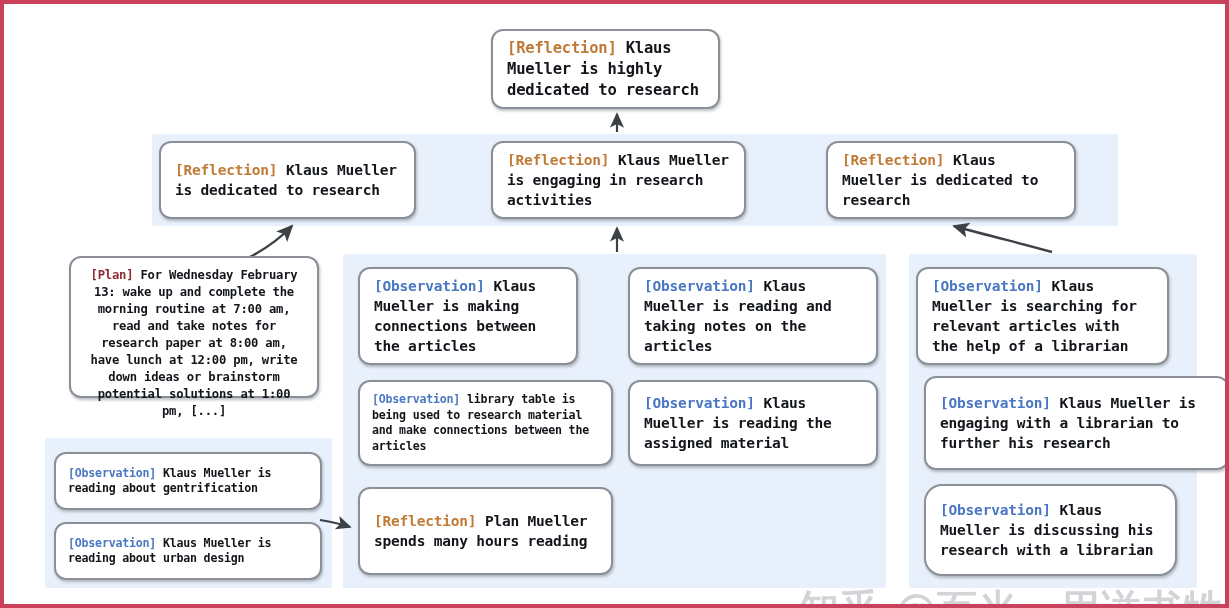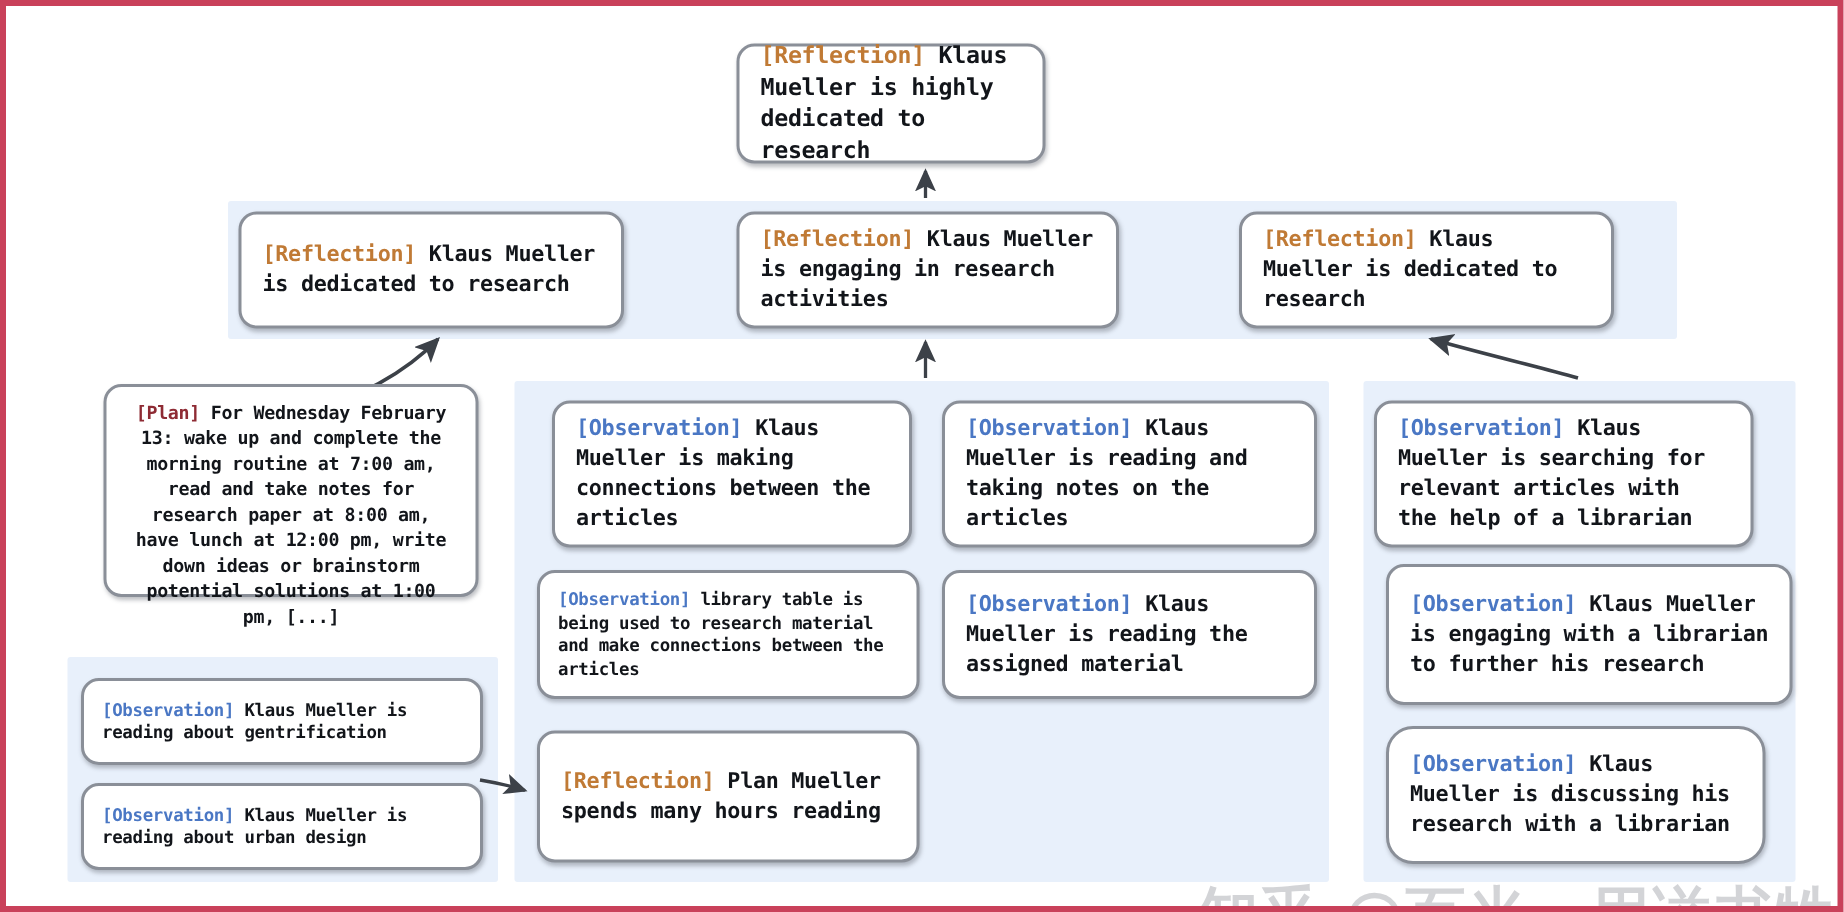--- a/index.html
+++ b/index.html
@@ -94,21 +94,21 @@
 
       <path d="M613,248 L613,224" stroke="#3c4148" stroke-width="2.2" fill="none" marker-end="url(#ah)"></path>
 
       <path d="M208,268 C232,262 265,246 288,222" stroke="#3c4148" stroke-width="2.4" fill="none" marker-end="url(#ah)"></path>
 
       <path d="M1048,248 C1020,240 985,232 950,222" stroke="#3c4148" stroke-width="2.4" fill="none" marker-end="url(#ah)"></path>
 
       <path d="M316,516 C328,518 337,520 346,523" stroke="#3c4148" stroke-width="2.2" fill="none" marker-end="url(#ah)"></path>
     </svg>
 
-    <div class="node fs15" style="left:487px; top:25px; width:206px; height:80px;">
+    <div class="node fs15" style="left:487px; top:25px; width:229px; height:80px;">
       <span class="txt"><span class="tag-reflection">[Reflection]</span><span> Klaus Mueller is highly dedicated to research</span></span>
     </div>
 
     <div class="node fs14" style="left:155px; top:137px; width:257px; height:78px;">
       <span class="txt"><span class="tag-reflection">[Reflection]</span><span> Klaus Mueller is dedicated to research</span></span>
     </div>
 
     <div class="node fs14" style="left:487px; top:137px; width:255px; height:78px;">
       <span class="txt"><span class="tag-reflection">[Reflection]</span><span> Klaus Mueller is engaging in research activities</span></span>
     </div>
@@ -122,21 +122,21 @@
     </div>
 
     <div class="node fs11" style="left:50px; top:448px; width:268px; height:58px;">
       <span class="txt"><span class="tag-observation">[Observation]</span><span> Klaus Mueller is reading about gentrification</span></span>
     </div>
 
     <div class="node fs11" style="left:50px; top:518px; width:268px; height:58px;">
       <span class="txt"><span class="tag-observation">[Observation]</span><span> Klaus Mueller is reading about urban design</span></span>
     </div>
 
-    <div class="node fs14" style="left:364px; top:263px; width:240px; height:98px;">
+    <div class="node fs14" style="left:354px; top:263px; width:220px; height:98px;">
       <span class="txt"><span class="tag-observation">[Observation]</span><span> Klaus Mueller is making connections between the articles</span></span>
     </div>
 
     <div class="node fs11" style="left:354px; top:376px; width:255px; height:86px;">
       <span class="txt"><span class="tag-observation">[Observation]</span><span> library table is being used to research material and make connections between the articles</span></span>
     </div>
 
     <div class="node fs14" style="left:354px; top:483px; width:255px; height:88px;">
       <span class="txt"><span class="tag-reflection">[Reflection]</span><span> Plan Mueller spends many hours reading</span></span>
     </div>
@@ -147,21 +147,21 @@
 
     <div class="node fs14" style="left:624px; top:376px; width:250px; height:86px;">
       <span class="txt"><span class="tag-observation">[Observation]</span><span> Klaus Mueller is reading the assigned material</span></span>
     </div>
 
 
     <div class="node fs14" style="left:912px; top:263px; width:253px; height:98px;">
       <span class="txt"><span class="tag-observation">[Observation]</span><span> Klaus Mueller is searching for relevant articles with the help of a librarian</span></span>
     </div>
 
-    <div class="node fs14" style="left:920px; top:372px; width:271px; height:94px;align-items:center;">
+    <div class="node fs14" style="left:920px; top:372px; width:305px; height:94px;align-items:center;">
       <span class="txt"><span class="tag-observation">[Observation]</span><span> Klaus Mueller is engaging with a librarian to further his research</span></span>
     </div>
 
     <div class="node fs14" style="left:920px; top:480px; width:253px; height:92px;border-radius:18px;">
       <span class="txt"><span class="tag-observation">[Observation]</span><span> Klaus Mueller is discussing his research with a librarian</span></span>
     </div>
 
     <div id="watermark">知乎 @百光一用谥书牲</div>
 
   </div>

